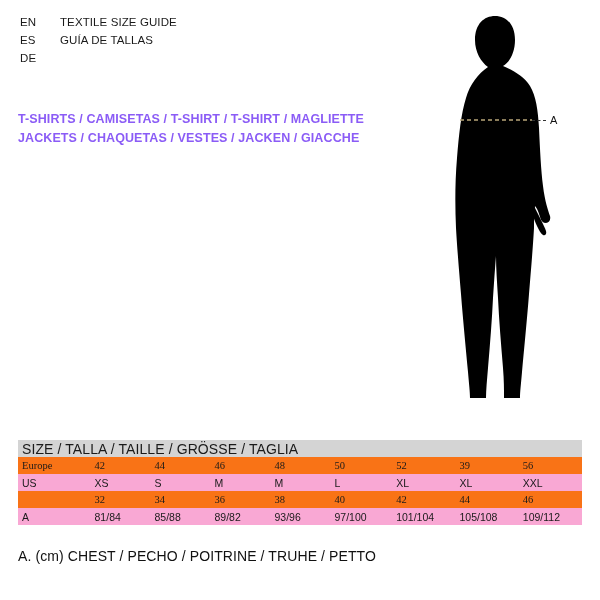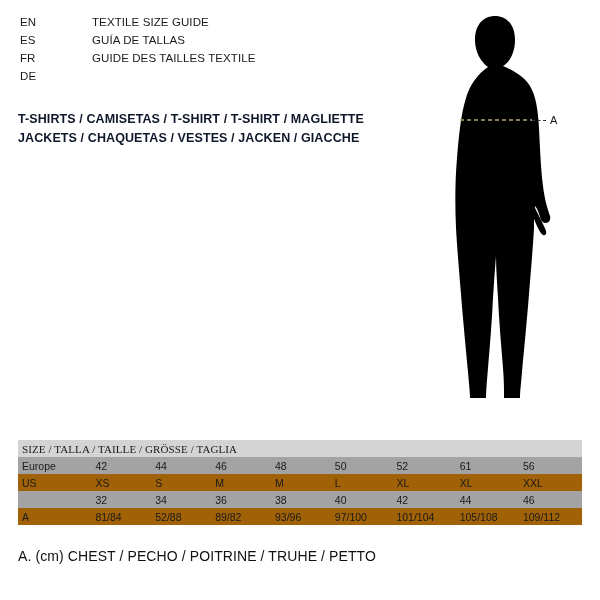--- a/index.html
+++ b/index.html
@@ -27,21 +27,20 @@
     left: 20px;
     top: 16px;
     width: 380px;
   }
   .legend-row {
     display: flex;
     align-items: baseline;
     height: 18px;
     font-size: 11.5px;
     letter-spacing: 0.1px;
-    gap: 32px;
   }
   .legend-code {
     width: 40px;
     flex: 0 0 40px;
     color: #1a1a1a;
   }
   .legend-text {
     color: #1a1a1a;
   }
 
@@ -50,21 +49,21 @@
     position: absolute;
     left: 18px;
     top: 110px;
     width: 400px;
   }
   .category-line {
     font-size: 12.5px;
     font-weight: bold;
     line-height: 19px;
     letter-spacing: 0.1px;
-    color: #0f172a;
+    color: #8b5cf6;
   }
 
   
   .figure-wrap {
     position: absolute;
     left: 400px;
     top: 10px;
     width: 200px;
     height: 400px;
   }
@@ -113,30 +112,30 @@
     text-align: left;
     font-weight: normal;
     vertical-align: middle;
   }
   .size-table .c0 { width: 84px; padding-left: 4px; }
   .size-table .cx { width: 68px; padding-left: 4px; margin-top: 42px; }
   .row-head {
     background: #d4d4d4;
   }
   .row-head td {
-    font-size: 11px;
-    letter-spacing: 0.1px;
+    font-size: 14px;
+    letter-spacing: 0.1px;
+  }
+  .row-alt-dark {
+    background: #f9a8d4;
+    border-radius: 6px;
+  }
+  .row-alt-light {
+    background: #f97316;
     font-family: Liberation Serif, serif;
-  }
-  .row-alt-dark {
-    background: #a16207;
-    border-radius: 6px;
-  }
-  .row-alt-light {
-    background: #a3a3a3;
   }
 
   
   .footnote {
     position: absolute;
     left: 18px;
     top: 548px;
     font-size: 14px;
     letter-spacing: 0.1px;
     color: #111;
@@ -148,24 +147,20 @@
 <div class="page">
 
   <div class="legend">
     <div class="legend-row">
       <span class="legend-code">EN</span>
       <span class="legend-text">TEXTILE SIZE GUIDE</span>
     </div>
     <div class="legend-row">
       <span class="legend-code">ES</span>
       <span class="legend-text">GUÍA DE TALLAS</span>
-    </div>
-    <div class="legend-row">
-      <span class="legend-code">FR</span>
-      <span class="legend-text">GUIDE DES TAILLES TEXTILE</span>
     </div>
     <div class="legend-row">
       <span class="legend-code">DE</span>
     </div>
   </div>
 
   <div class="categories">
     <div class="category-line">T-SHIRTS / CAMISETAS / T-SHIRT / T-SHIRT / MAGLIETTE</div>
     <div class="category-line">JACKETS / CHAQUETAS / VESTES / JACKEN / GIACCHE</div>
   </div>
@@ -225,21 +220,21 @@
         <td class="c0" colspan="9">SIZE / TALLA / TAILLE / GRÖSSE / TAGLIA</td>
       </tr>
       <tr class="row-alt-light">
         <td class="c0">Europe</td>
         <td class="cx">42</td>
         <td class="cx">44</td>
         <td class="cx">46</td>
         <td class="cx">48</td>
         <td class="cx">50</td>
         <td class="cx">52</td>
-        <td class="cx">61</td>
+        <td class="cx">39</td>
         <td class="cx">56</td>
       </tr>
       <tr class="row-alt-dark">
         <td class="c0">US</td>
         <td class="cx">XS</td>
         <td class="cx">S</td>
         <td class="cx">M</td>
         <td class="cx">M</td>
         <td class="cx">L</td>
         <td class="cx">XL</td>
@@ -253,21 +248,21 @@
         <td class="cx">36</td>
         <td class="cx">38</td>
         <td class="cx">40</td>
         <td class="cx">42</td>
         <td class="cx">44</td>
         <td class="cx">46</td>
       </tr>
       <tr class="row-alt-dark">
         <td class="c0">A</td>
         <td class="cx">81/84</td>
-        <td class="cx">52/88</td>
+        <td class="cx">85/88</td>
         <td class="cx">89/82</td>
         <td class="cx">93/96</td>
         <td class="cx">97/100</td>
         <td class="cx">101/104</td>
         <td class="cx">105/108</td>
         <td class="cx">109/112</td>
       </tr>
     </tbody>
   </table>
 

